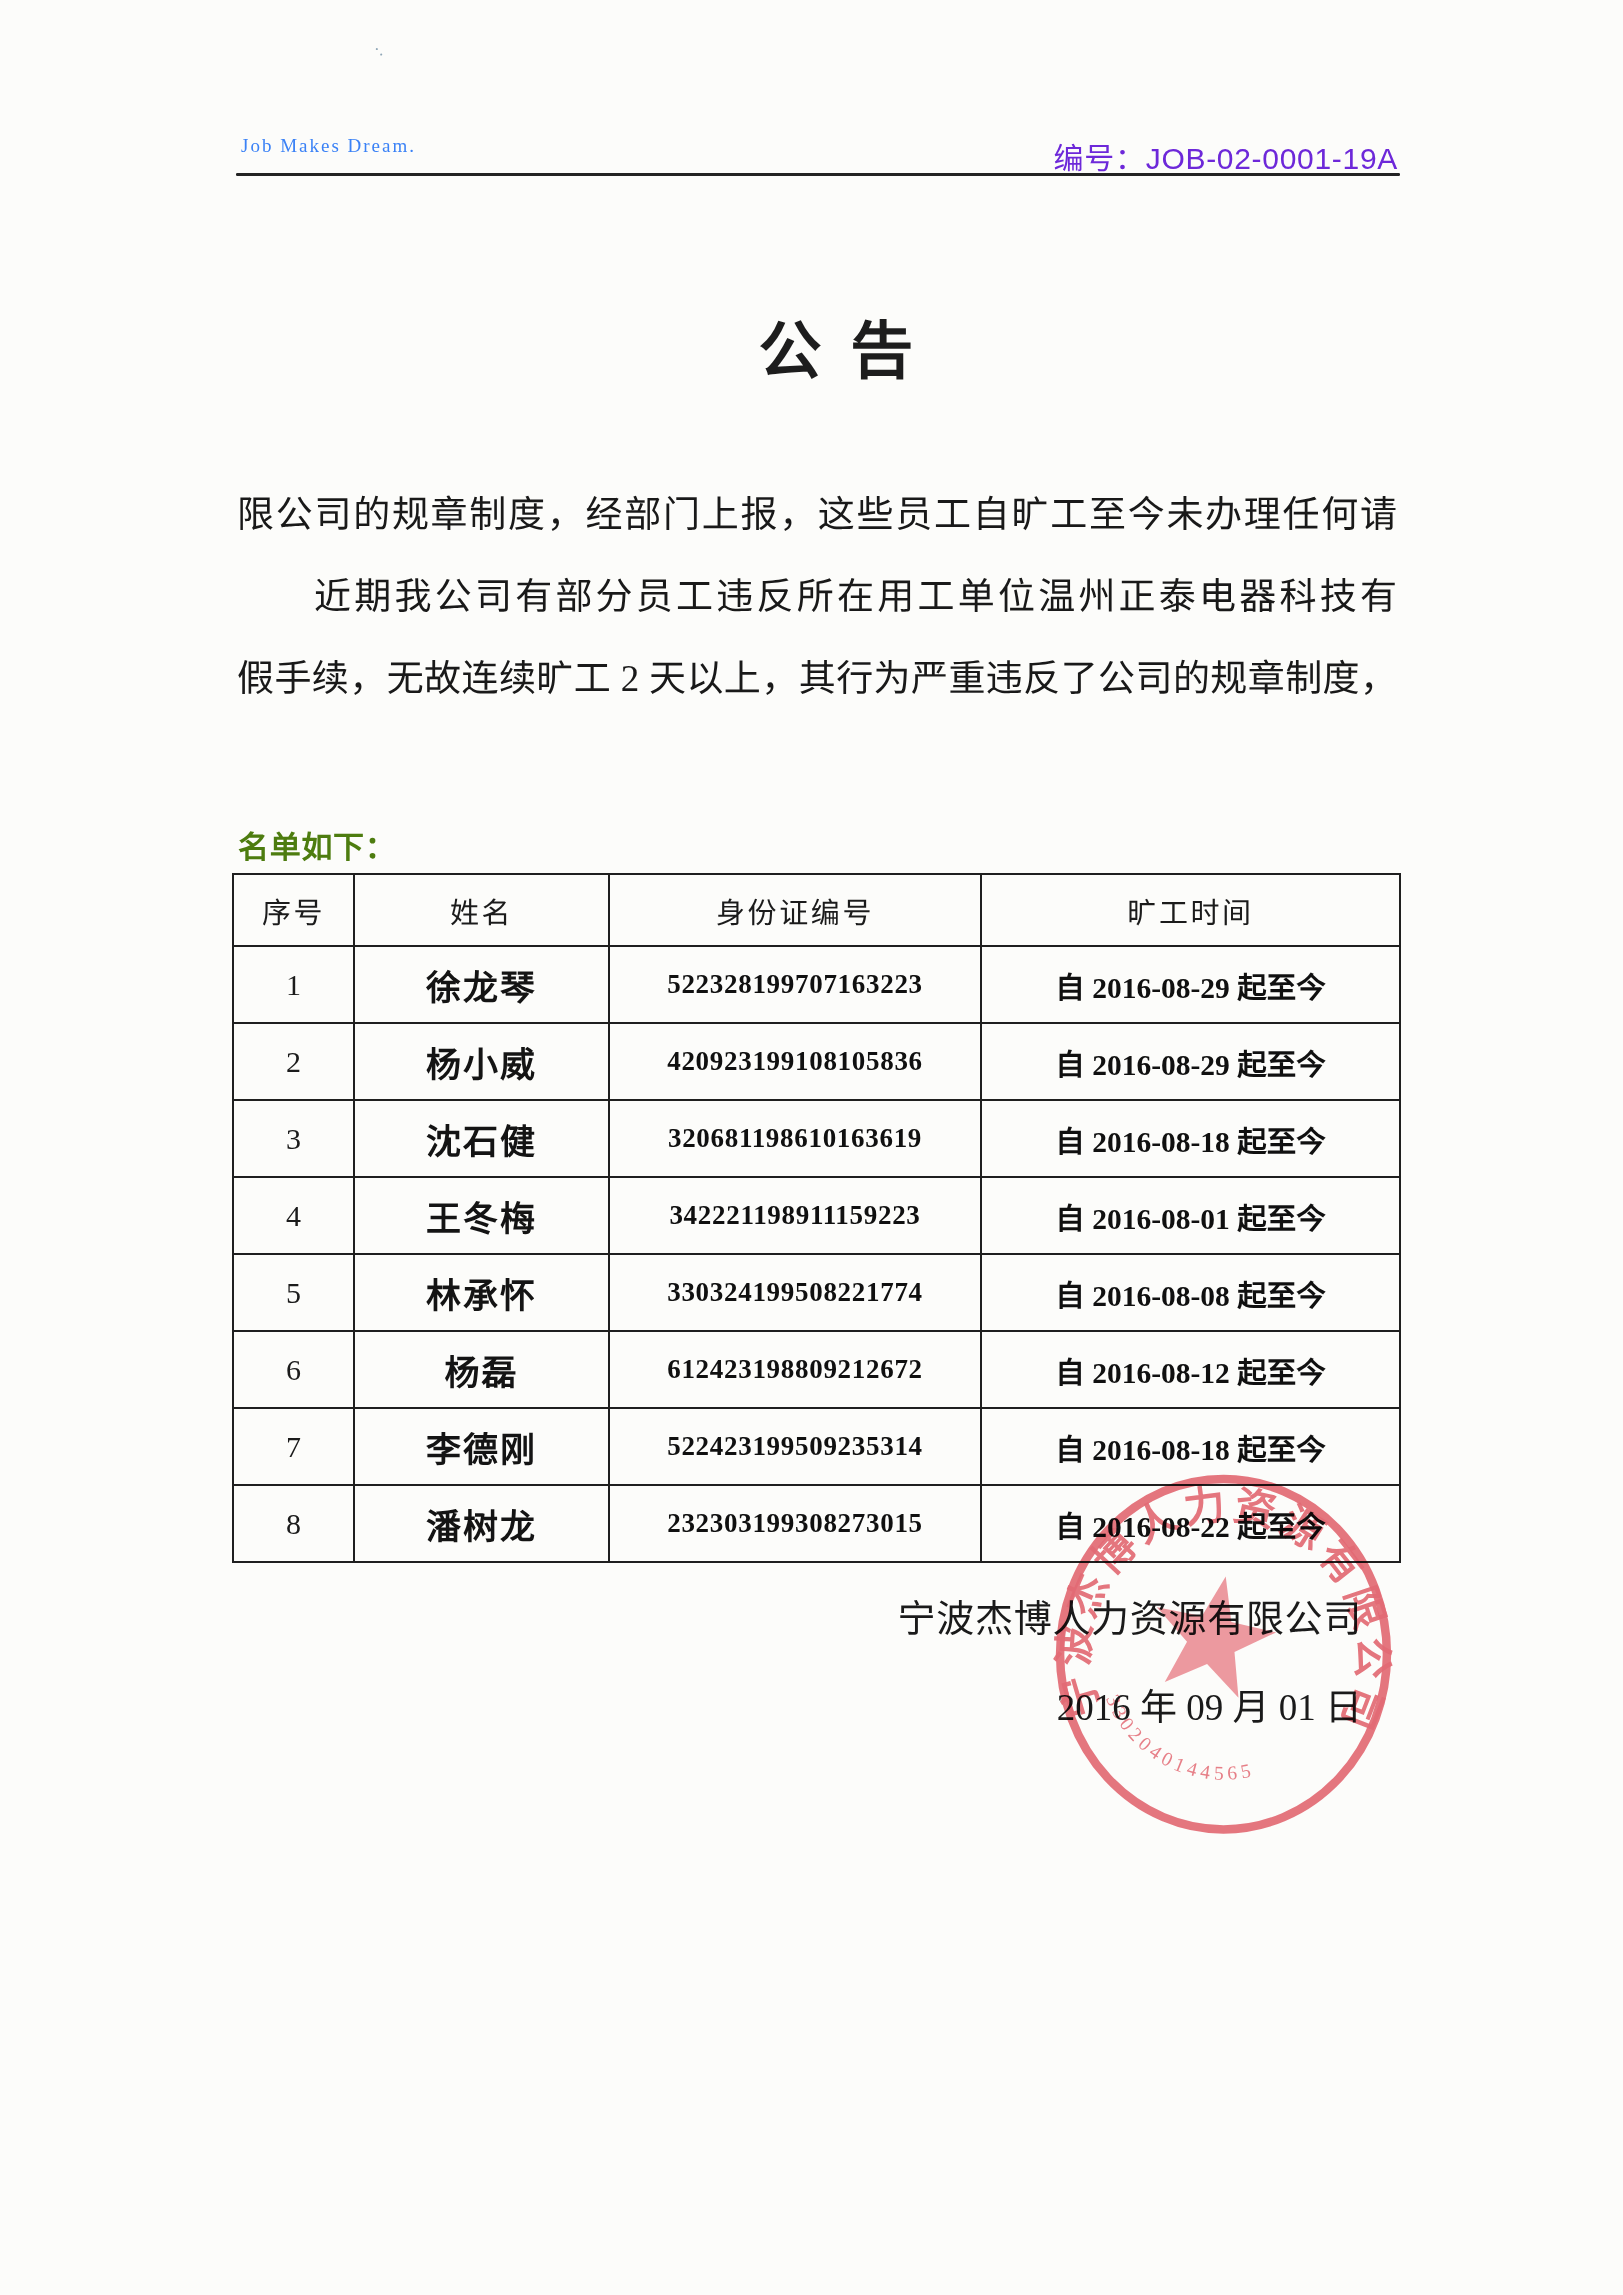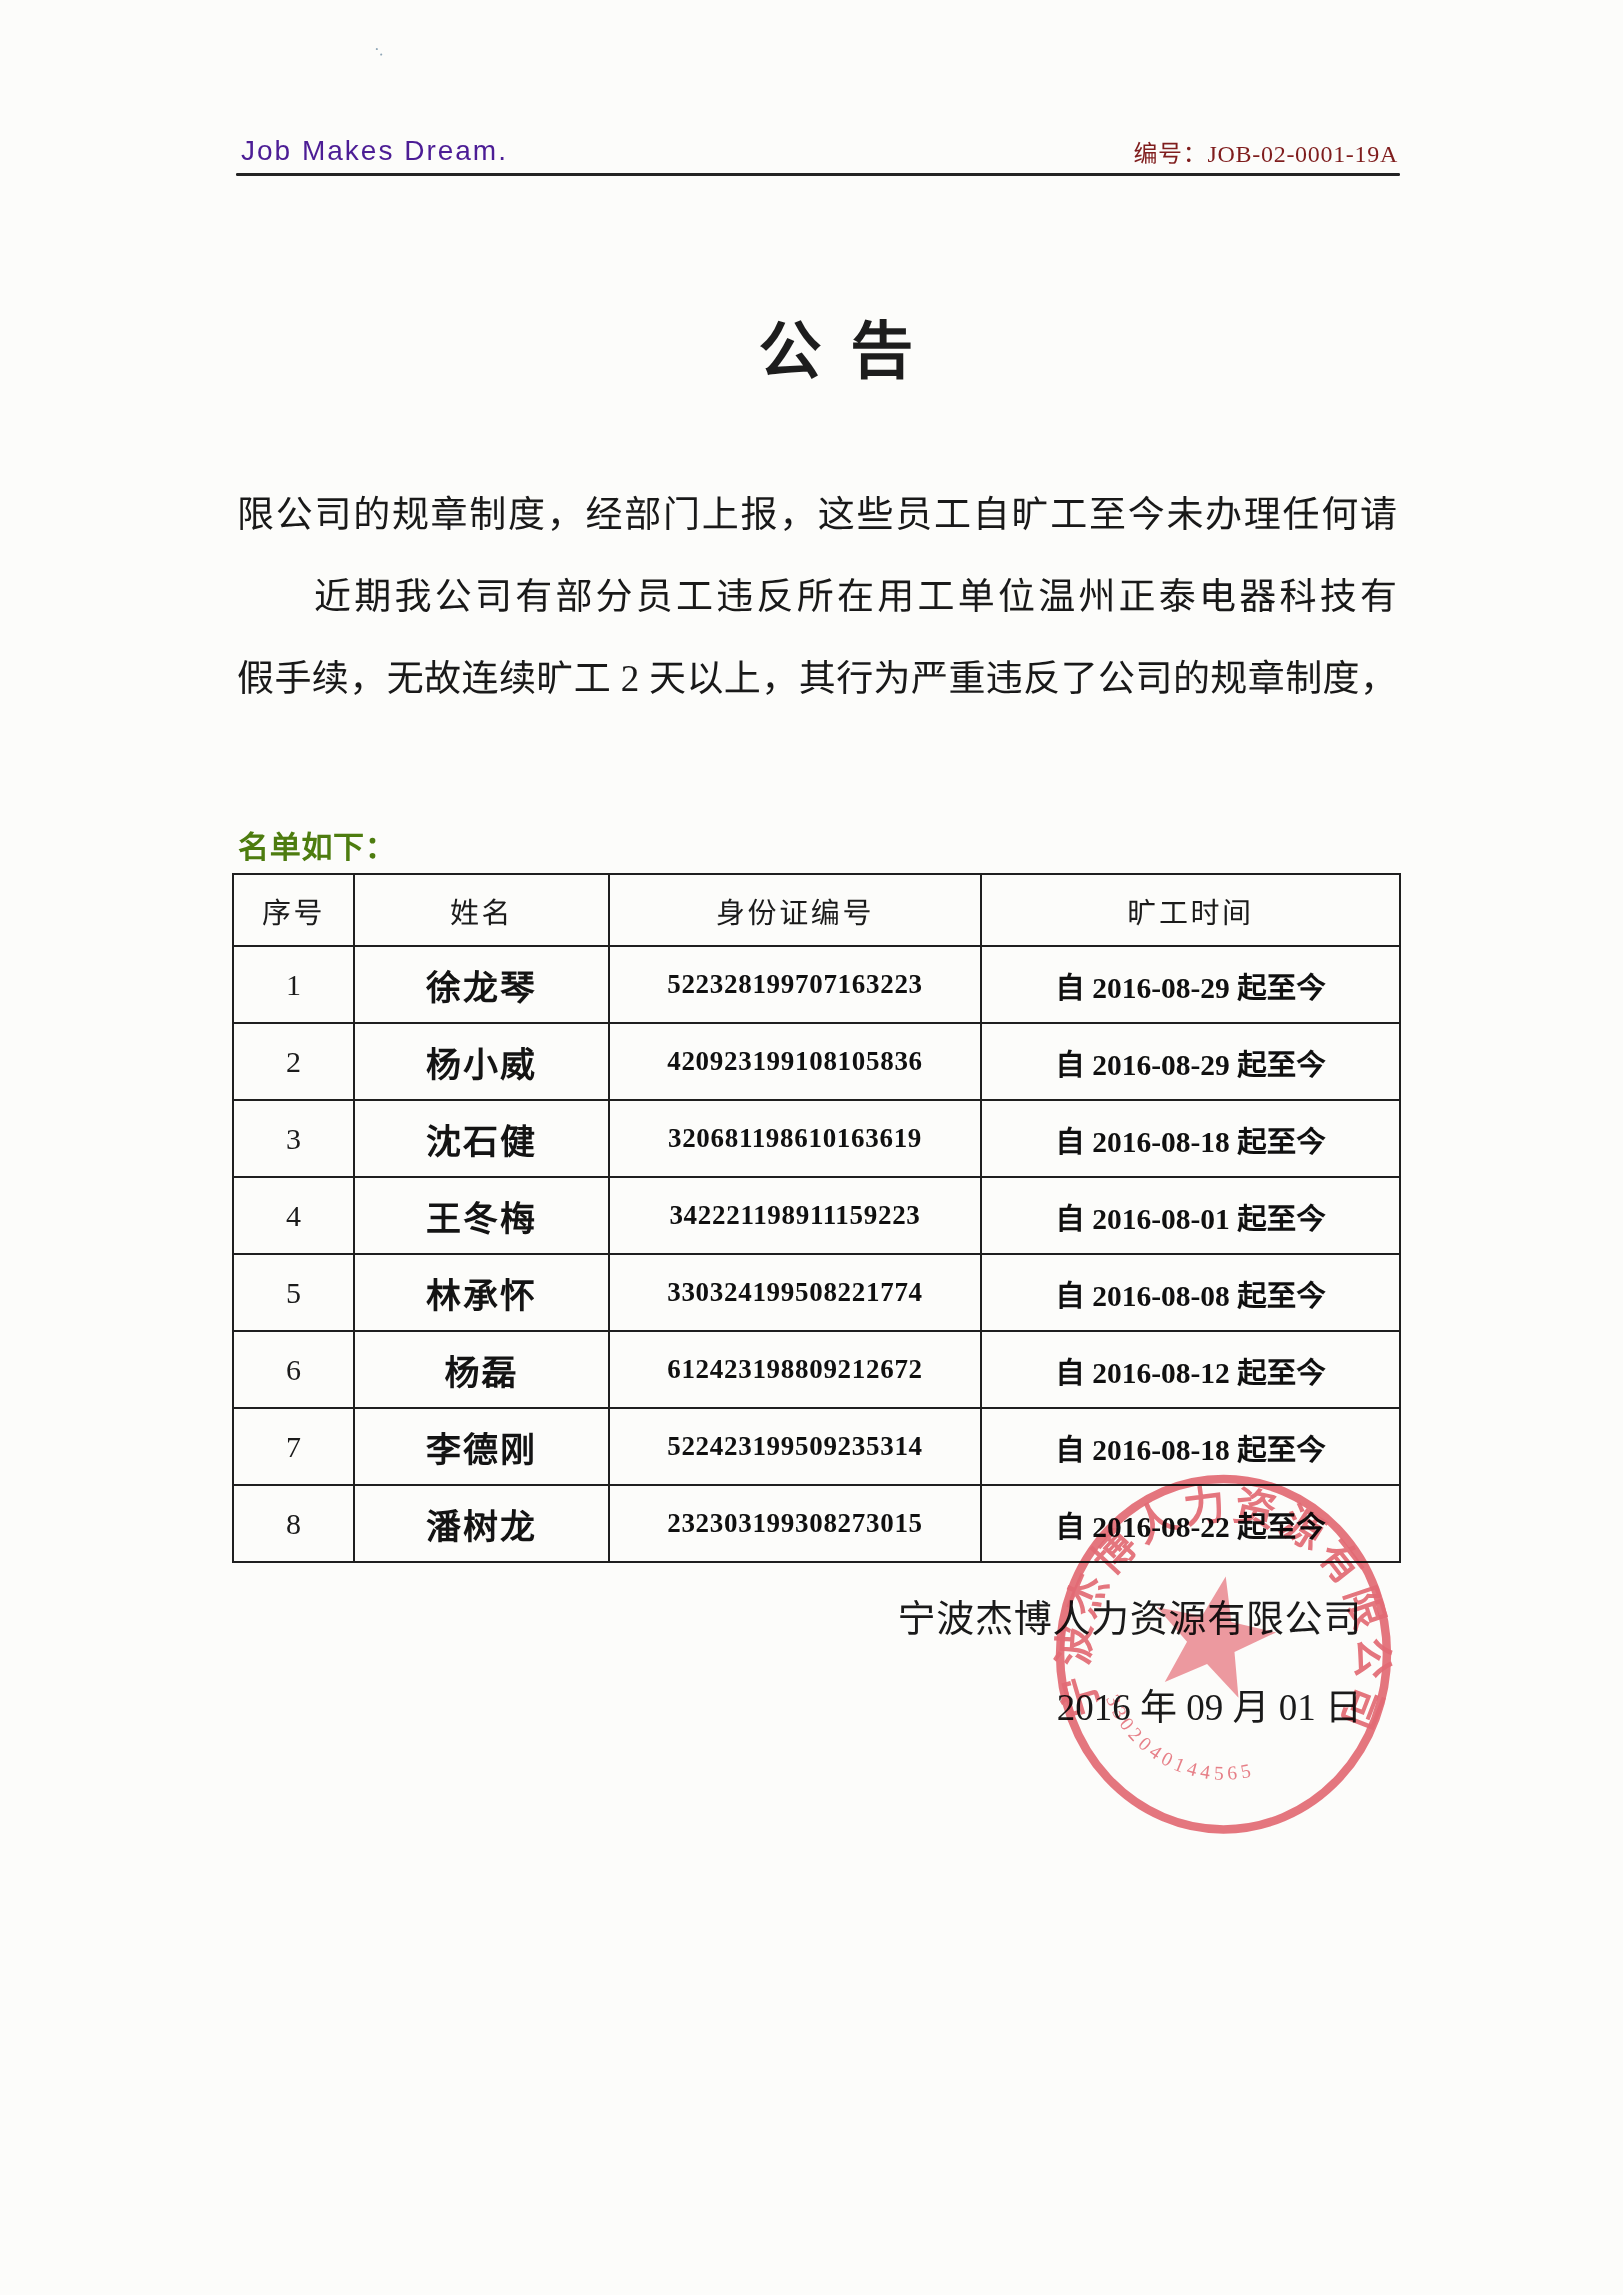--- a/index.html
+++ b/index.html
@@ -7,27 +7,27 @@
     position:relative;
     width:1623px;height:2295px;
     background:#fcfcfa;
     font-family:"Liberation Serif","DejaVu Serif",serif;
     color:#1c1c1c;
     overflow:hidden;
   }
   
   .hdr-left{
     position:absolute;left:241px;top:135px;
-    font-family:Liberation Sans, sans-serif;
-    font-size:28px;color:#4c1d95;letter-spacing:2px;white-space:nowrap;
+    font-family:Liberation Serif, serif;
+    font-size:19px;color:#3b82f6;letter-spacing:2px;white-space:nowrap;
   }
   .hdr-right{
     position:absolute;right:225px;top:134px;
-    font-family:Liberation Serif, serif;
-    font-size:24px;color:#7f1d1d;letter-spacing:0.7px;white-space:nowrap;
+    font-family:Liberation Sans, sans-serif;
+    font-size:30px;color:#6d28d9;letter-spacing:0.7px;white-space:nowrap;
   }
   .hdr-rule{
     position:absolute;left:236px;top:173px;width:1164px;height:3.3px;
     background:#232323;border-radius:1.3px;
   }
   .scan-artifact{
     position:absolute;left:374px;top:41px;
     font-size:17px;color:#8fa6b6;line-height:1.0;letter-spacing:0;
     transform:rotate(8deg);
   }

